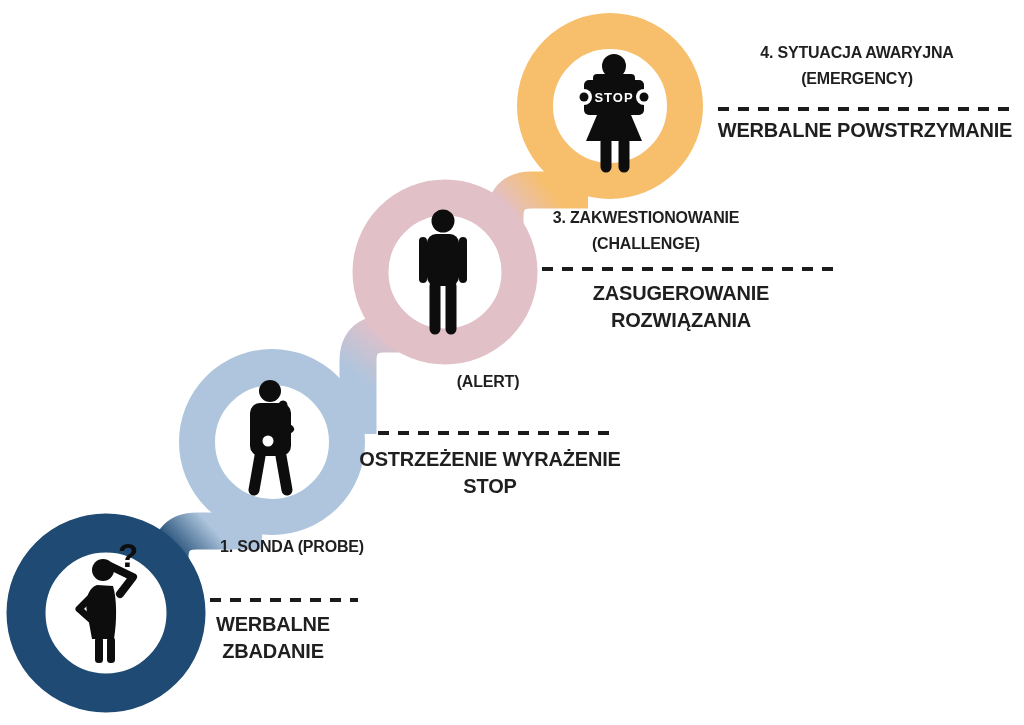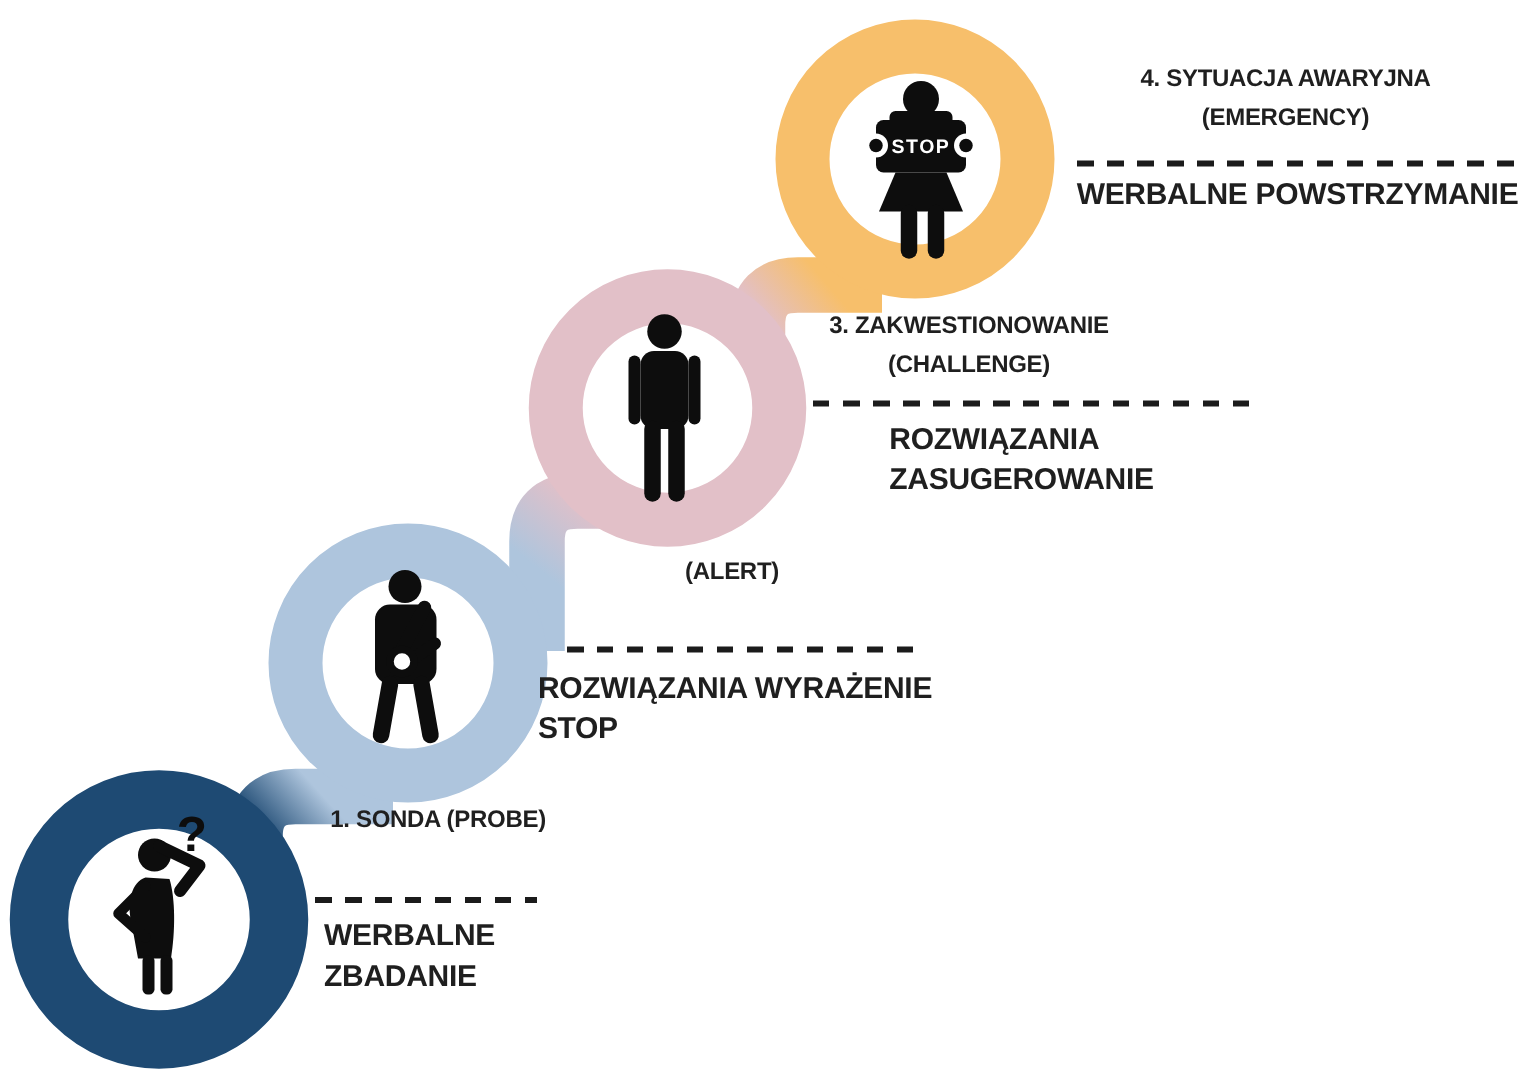--- a/index.html
+++ b/index.html
@@ -7,21 +7,21 @@
     position:relative;
     width:1024px;height:725px;
     background:#fff;
     overflow:hidden;
     font-family:"Liberation Sans", sans-serif;
   }
   .stage svg{position:absolute;left:0;top:0;}
   svg text{font-family:"Liberation Sans", sans-serif;font-weight:bold;}
   .step-text{position:absolute;color:#1f1f1f;font-weight:bold;white-space:nowrap;}
   .title{font-size:16px;line-height:26px;text-align:center;transform:translateX(-50%);letter-spacing:-0.2px;}
-  .desc{font-size:20px;line-height:27px;text-align:left;transform:translateX(-50%);letter-spacing:-0.2px;}
+  .desc{font-size:20px;line-height:27px;text-align:center;transform:translateX(-50%);letter-spacing:-0.2px;}
   .dashline{
     position:absolute;height:4px;
     background:repeating-linear-gradient(to right,#1b1b1b 0 11px,transparent 11px 20px);
   }
   
   .s1-title{left:292px;top:534px;text-align:right;}
   .s1-dash{left:210px;top:598px;width:148px;}
   .s1-desc{left:273px;top:611px;}
   .s2-title{left:488px;top:369px;}
   .s2-dash{left:378px;top:431px;width:238px;}
@@ -120,32 +120,32 @@
   <div class="step-text desc s1-desc">
     <div>WERBALNE</div>
     <div>ZBADANIE</div>
   </div>
 
   <div class="step-text title s2-title">
     <div>(ALERT)</div>
   </div>
   <div class="dashline s2-dash"></div>
   <div class="step-text desc s2-desc">
-    <div>ROZWIĄZANIA WYRAŻENIE</div>
+    <div>OSTRZEŻENIE WYRAŻENIE</div>
     <div>STOP</div>
   </div>
 
   <div class="step-text title s3-title">
     <div>3. ZAKWESTIONOWANIE</div>
     <div>(CHALLENGE)</div>
   </div>
   <div class="dashline s3-dash"></div>
   <div class="step-text desc s3-desc">
+    <div>ZASUGEROWANIE</div>
     <div>ROZWIĄZANIA</div>
-    <div>ZASUGEROWANIE</div>
   </div>
 
   <div class="step-text title s4-title">
     <div>4. SYTUACJA AWARYJNA</div>
     <div>(EMERGENCY)</div>
   </div>
   <div class="dashline s4-dash"></div>
   <div class="step-text desc s4-desc">
     <div>WERBALNE POWSTRZYMANIE</div>
     <div></div>

